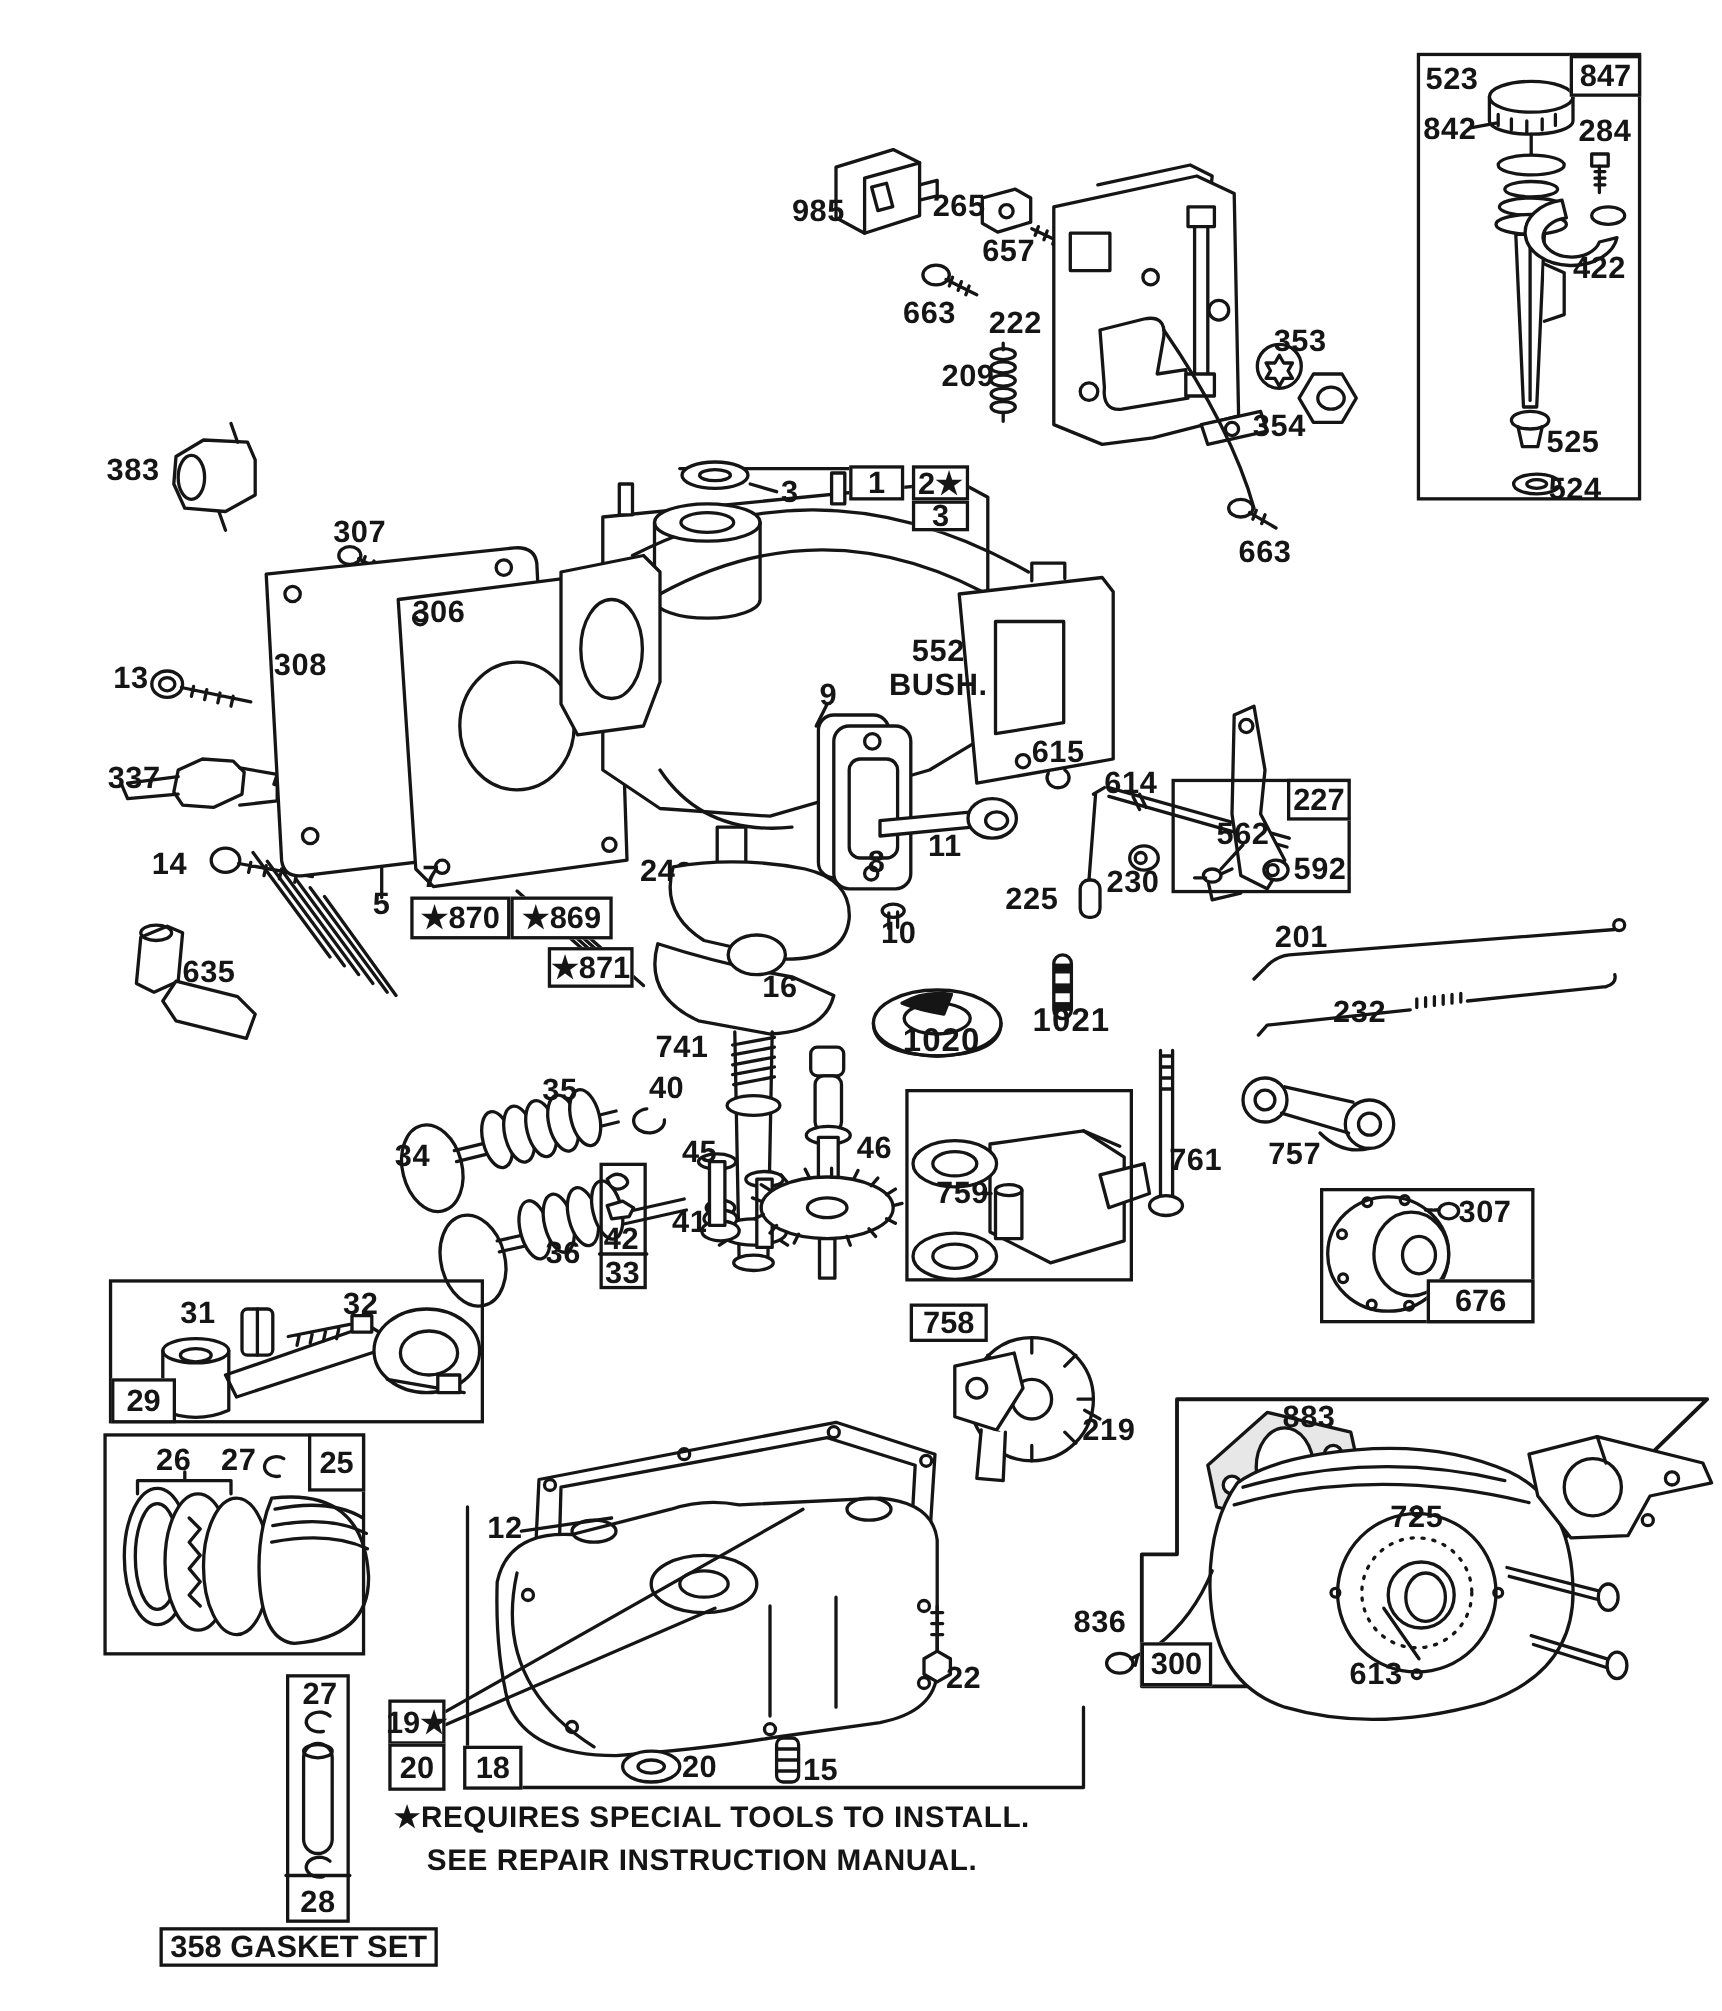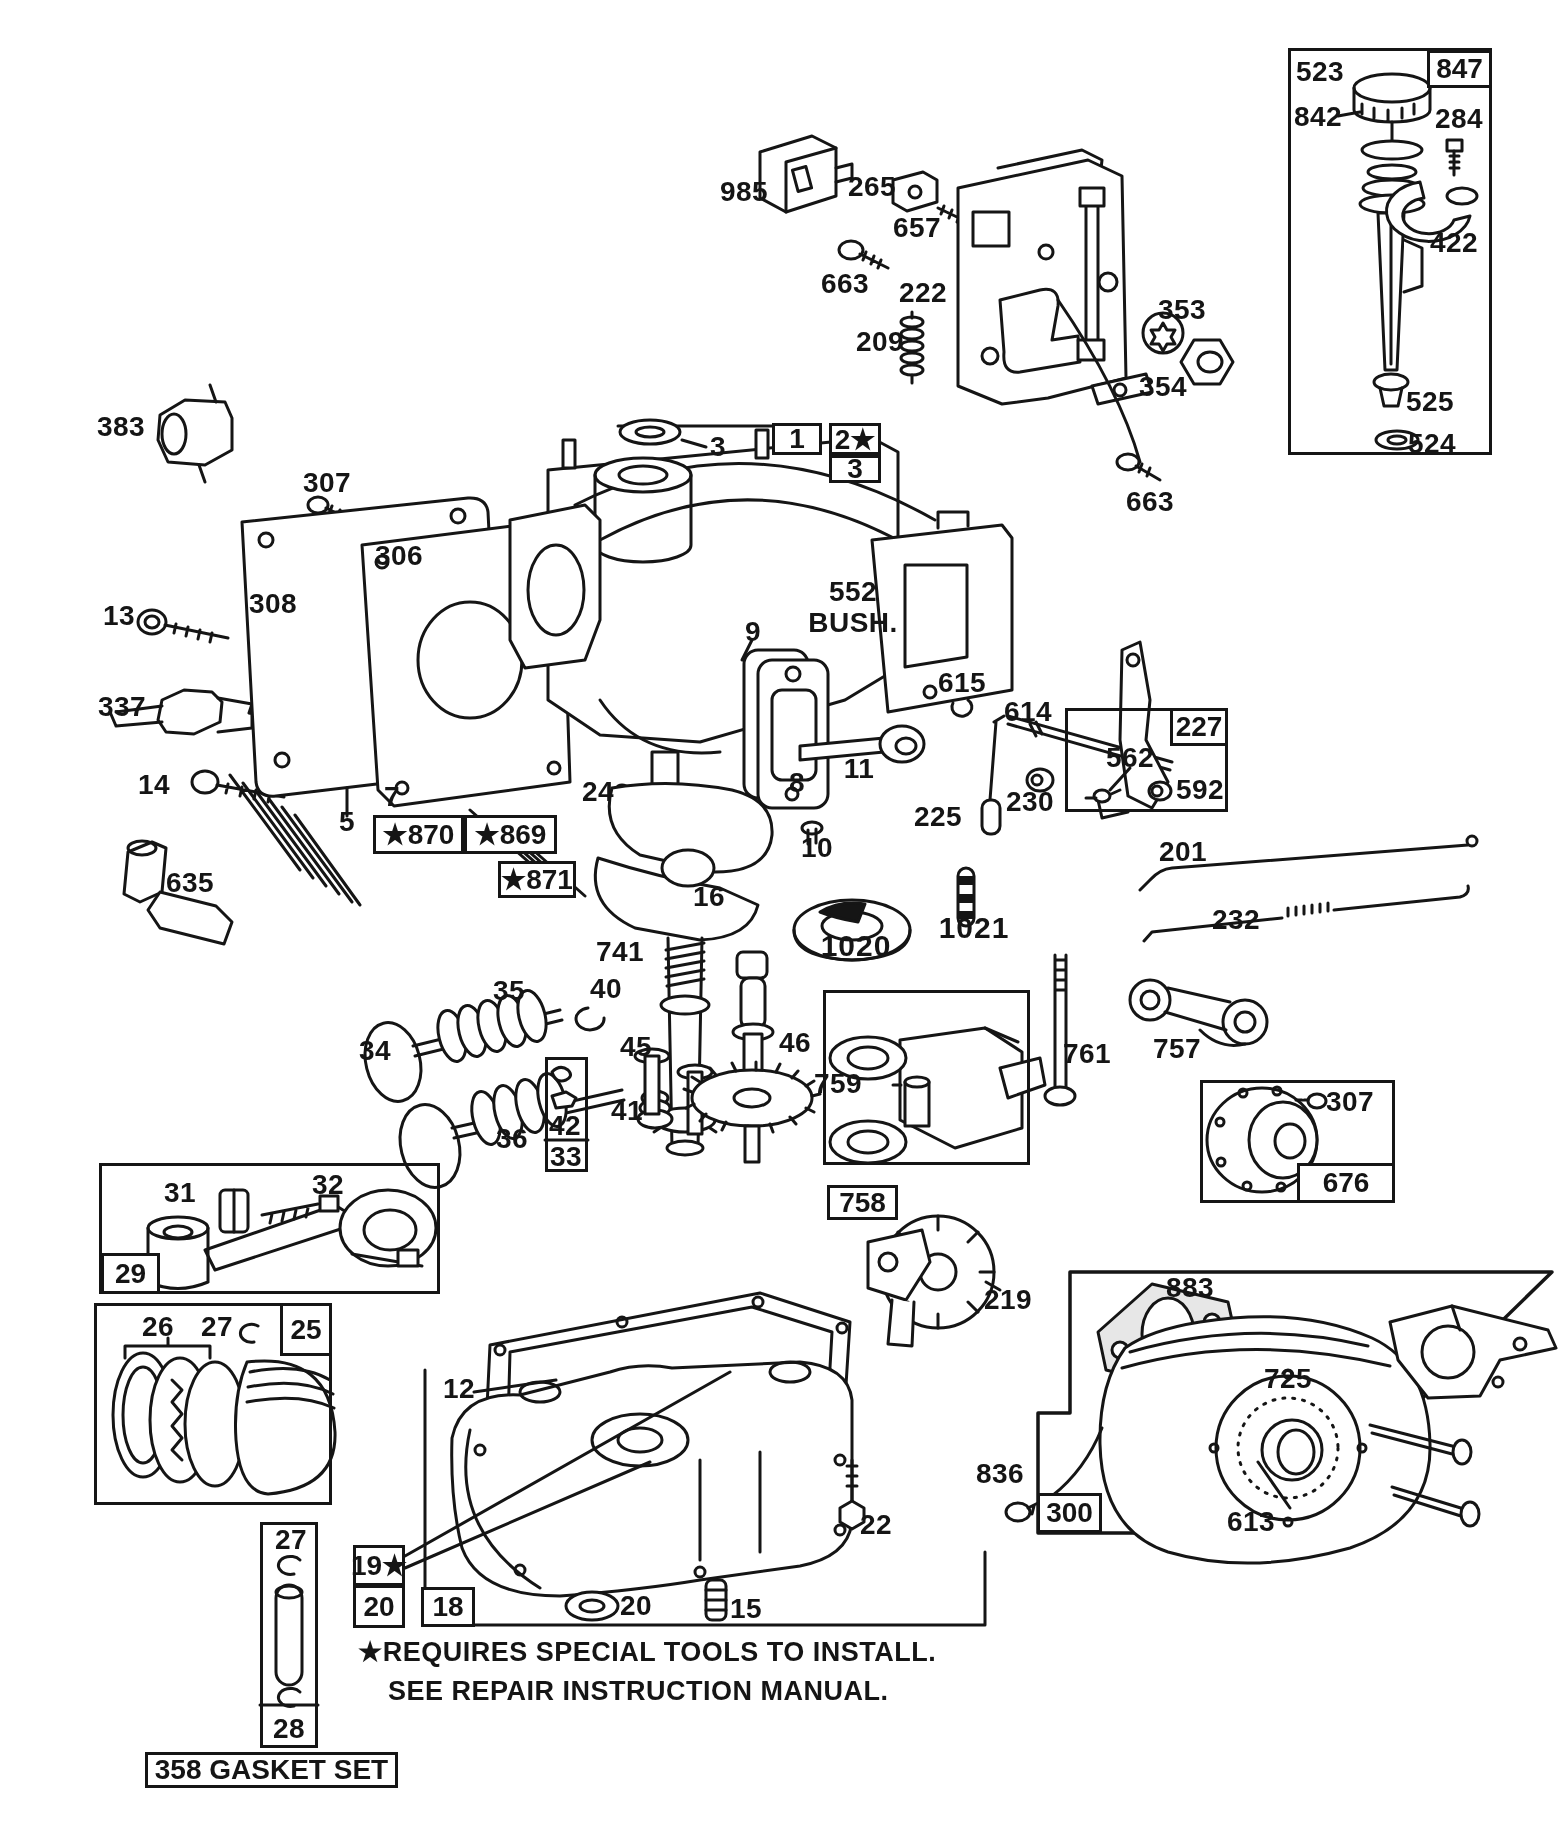--- a/index.html
+++ b/index.html
@@ -507,21 +507,21 @@
       <div class="callout heavy" style="left: 974px; top: 928px;">1021</div>
       <div class="callout" style="left: 509px; top: 991px;">35</div>
       <div class="callout" style="left: 606px; top: 989px;">40</div>
       <div class="callout" style="left: 375px; top: 1051px;">34</div>
       <div class="callout" style="left: 636px; top: 1047px;">45</div>
       <div class="callout" style="left: 795px; top: 1043px;">46</div>
       <div class="callout" style="left: 627px; top: 1111px;">41</div>
       <div class="callout" style="left: 512px; top: 1139px;">36</div>
       <div class="callout" style="left: 565px; top: 1126px;">42</div>
       <div class="callout" style="left: 566px; top: 1157px;">33</div>
-      <div class="callout" style="left: 838px; top: 1084px;">759</div>
+      <div class="callout" style="left: 875px; top: 1084px;">759</div>
       <div class="callout" style="left: 1087px; top: 1054px;">761</div>
       <div class="callout" style="left: 1177px; top: 1049px;">757</div>
       <div class="callout" style="left: 1350px; top: 1102px;">307</div>
       <div class="callout" style="left: 180px; top: 1193px;">31</div>
       <div class="callout" style="left: 328px; top: 1185px;">32</div>
       <div class="callout" style="left: 158px; top: 1327px;">26</div>
       <div class="callout" style="left: 217px; top: 1327px;">27</div>
       <div class="callout" style="left: 459px; top: 1389px;">12</div>
       <div class="callout" style="left: 876px; top: 1525px;">22</div>
       <div class="callout" style="left: 746px; top: 1609px;">15</div>

